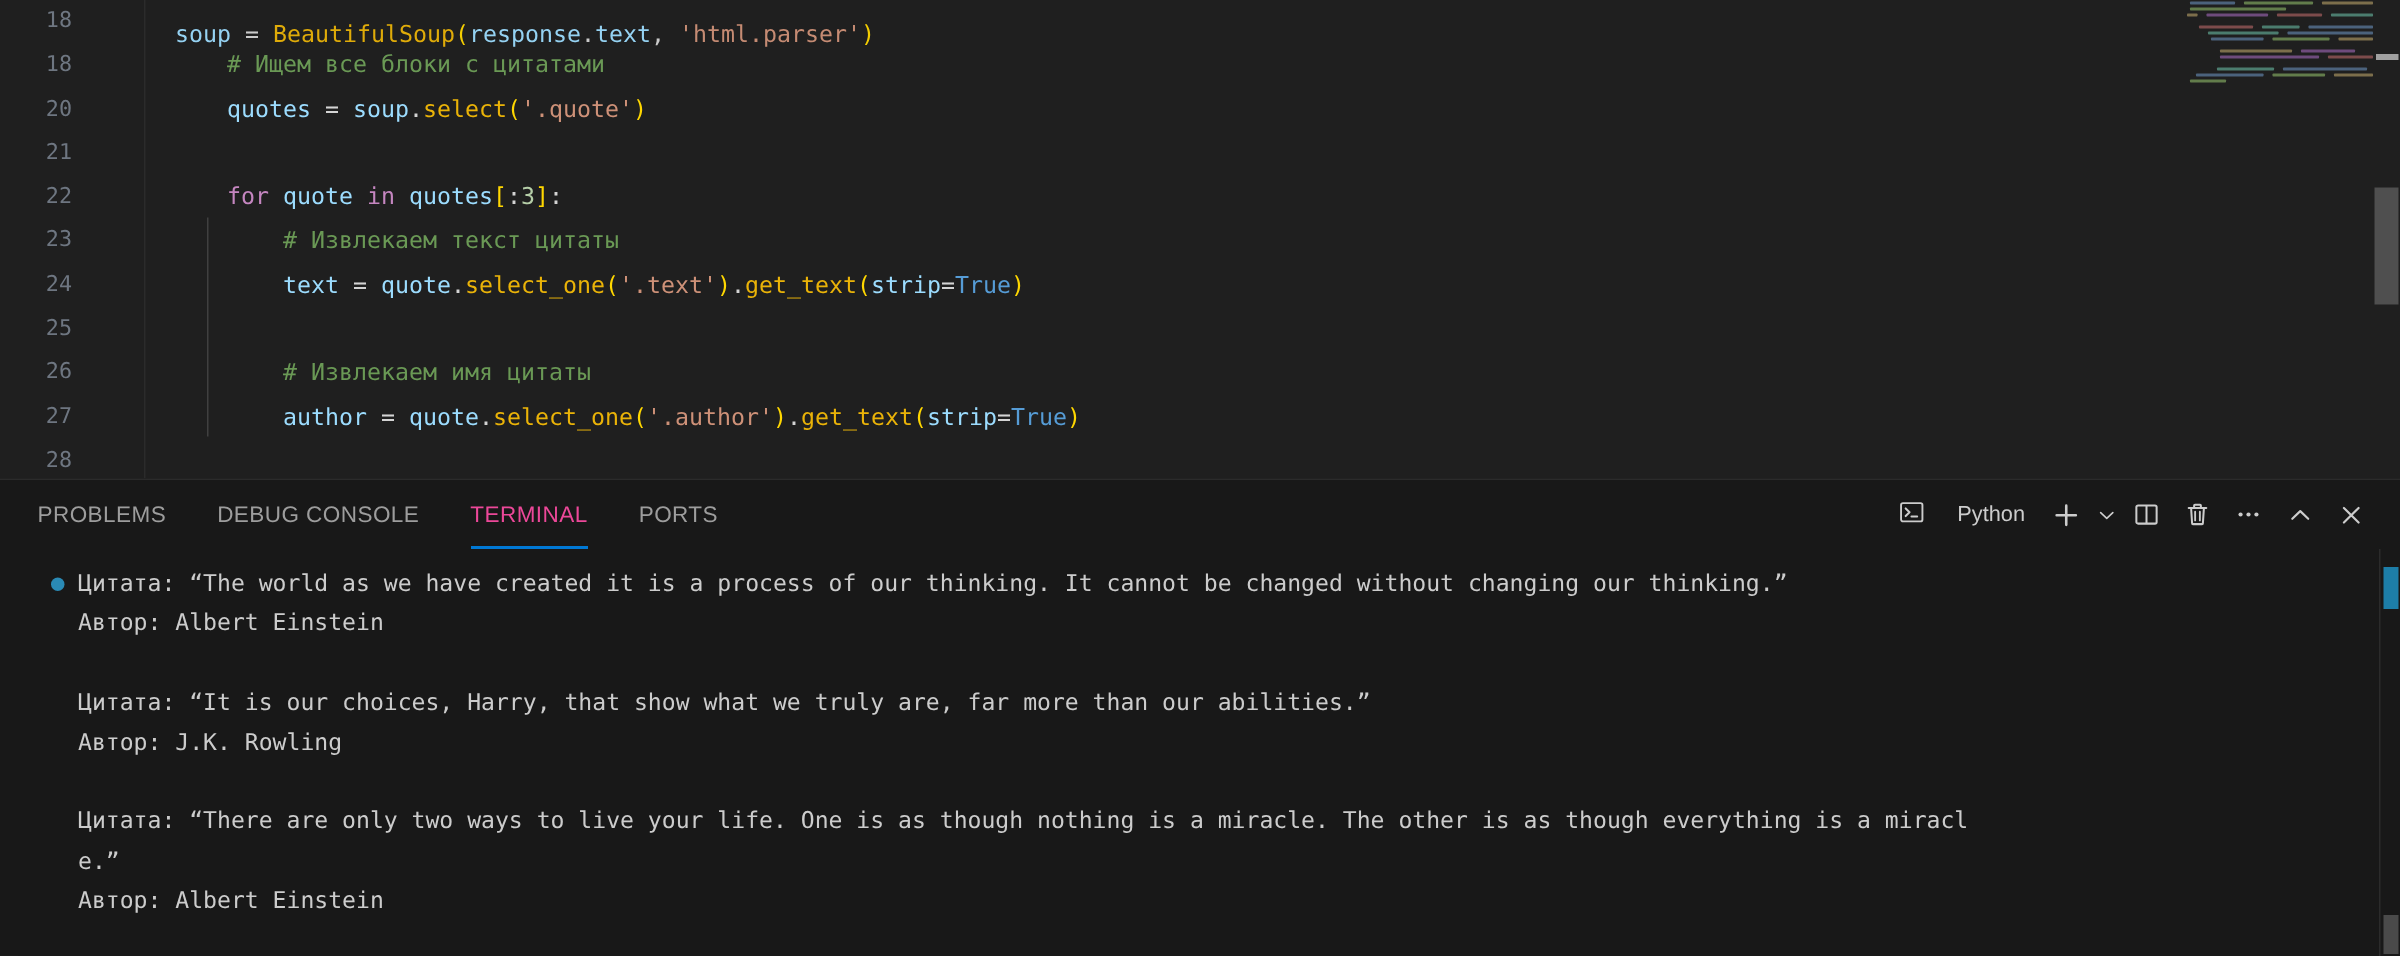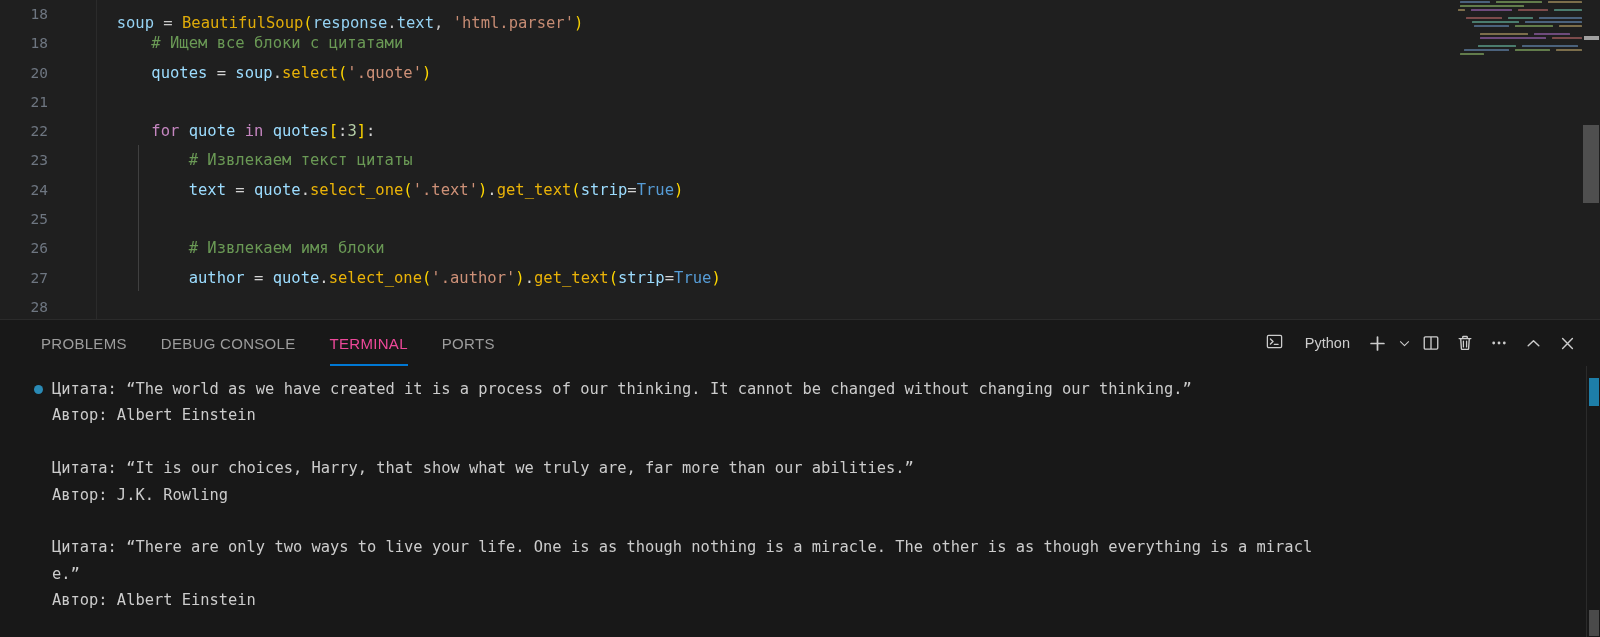--- a/index.html
+++ b/index.html
@@ -79,21 +79,21 @@
   }
 
   
   #panel {
     position:absolute; left:0; top:319px; width:1600px; height:318px;
     background:#181818; border-top:1px solid #2b2b2b;
   }
   #panel-header {
     position:relative; height:46px; display:flex; align-items:center;
   }
-  #tabs { display:flex; align-items:center; height:46px; padding-left:24px; gap:0; }
+  #tabs { display:flex; align-items:center; height:46px; padding-left:8px; gap:0; }
   .tab {
     position:relative; height:46px; display:flex; align-items:center;
     padding:0 17px; color:#9d9d9d; font-size:15px; letter-spacing:.3px;
     cursor:pointer;
   }
   .tab.active { color:#ec4899; }
   .tab.active::after {
     content:""; position:absolute; left:17px; right:17px; bottom:0;
     height:2px; background:#0078d4;
   }
@@ -157,21 +157,21 @@
 
   <div class="code-area" id="code-area">
       <div class="cline"><span class="lnum">18</span><span class="ctext"></span></div>
       <div class="cline"><span class="lnum">18</span><span class="ctext"><span class="c-op">    </span><span class="c-com"># Ищем все блоки с цитатами</span></span></div>
       <div class="cline"><span class="lnum">20</span><span class="ctext"><span class="c-op">    </span><span class="c-var">quotes</span><span class="c-op"> = </span><span class="c-var">soup</span><span class="c-op">.</span><span class="c-fn">select</span><span class="c-p1">(</span><span class="c-str">'.quote'</span><span class="c-p1">)</span></span></div>
       <div class="cline"><span class="lnum">21</span><span class="ctext"></span></div>
       <div class="cline"><span class="lnum">22</span><span class="ctext"><span class="c-op">    </span><span class="c-kw">for</span><span class="c-op"> </span><span class="c-var">quote</span><span class="c-op"> </span><span class="c-kw">in</span><span class="c-op"> </span><span class="c-var">quotes</span><span class="c-p1">[</span><span class="c-op">:</span><span class="c-num">3</span><span class="c-p1">]</span><span class="c-op">:</span></span></div>
       <div class="cline"><span class="lnum">23</span><span class="ctext"><span class="c-op">        </span><span class="c-com"># Извлекаем текст цитаты</span></span></div>
       <div class="cline"><span class="lnum">24</span><span class="ctext"><span class="c-op">        </span><span class="c-var">text</span><span class="c-op"> = </span><span class="c-var">quote</span><span class="c-op">.</span><span class="c-fn">select_one</span><span class="c-p1">(</span><span class="c-str">'.text'</span><span class="c-p1">)</span><span class="c-op">.</span><span class="c-fn">get_text</span><span class="c-p1">(</span><span class="c-var">strip</span><span class="c-op">=</span><span class="c-blue">True</span><span class="c-p1">)</span></span></div>
       <div class="cline"><span class="lnum">25</span><span class="ctext"></span></div>
-      <div class="cline"><span class="lnum">26</span><span class="ctext"><span class="c-op">        </span><span class="c-com"># Извлекаем имя блоки</span></span></div>
+      <div class="cline"><span class="lnum">26</span><span class="ctext"><span class="c-op">        </span><span class="c-com"># Извлекаем имя цитаты</span></span></div>
       <div class="cline"><span class="lnum">27</span><span class="ctext"><span class="c-op">        </span><span class="c-var">author</span><span class="c-op"> = </span><span class="c-var">quote</span><span class="c-op">.</span><span class="c-fn">select_one</span><span class="c-p1">(</span><span class="c-str">'.author'</span><span class="c-p1">)</span><span class="c-op">.</span><span class="c-fn">get_text</span><span class="c-p1">(</span><span class="c-var">strip</span><span class="c-op">=</span><span class="c-blue">True</span><span class="c-p1">)</span></span></div>
       <div class="cline"><span class="lnum">28</span><span class="ctext"></span></div>
     </div>
 
   <div class="indent-guide" style="top:145px; height:146px;"></div>
 
   <div id="minimap">
       <div class="mm-row">
         <span class="mm-seg" style="margin-left: 6px; width: 30px; background: rgb(91, 122, 156); opacity: 0.75;"></span>
         <span class="mm-seg" style="margin-left: 4px; width: 46px; background: rgb(122, 156, 91); opacity: 0.75;"></span>

